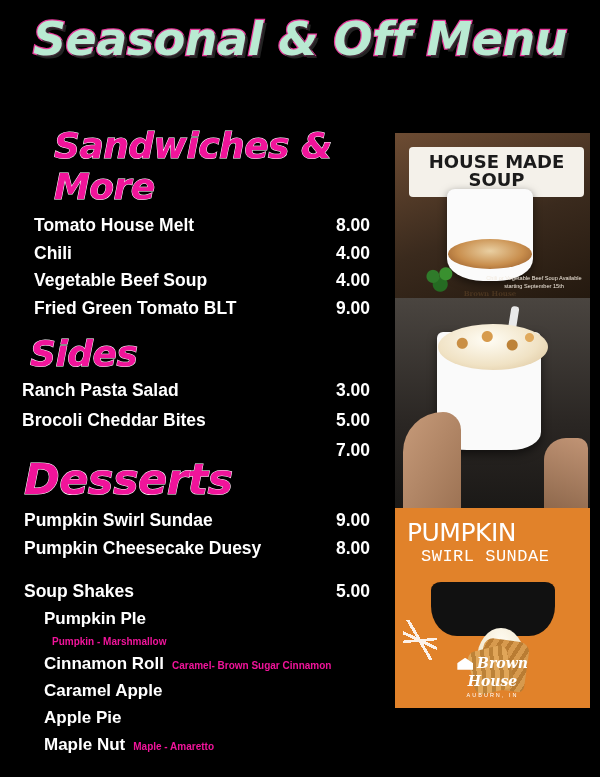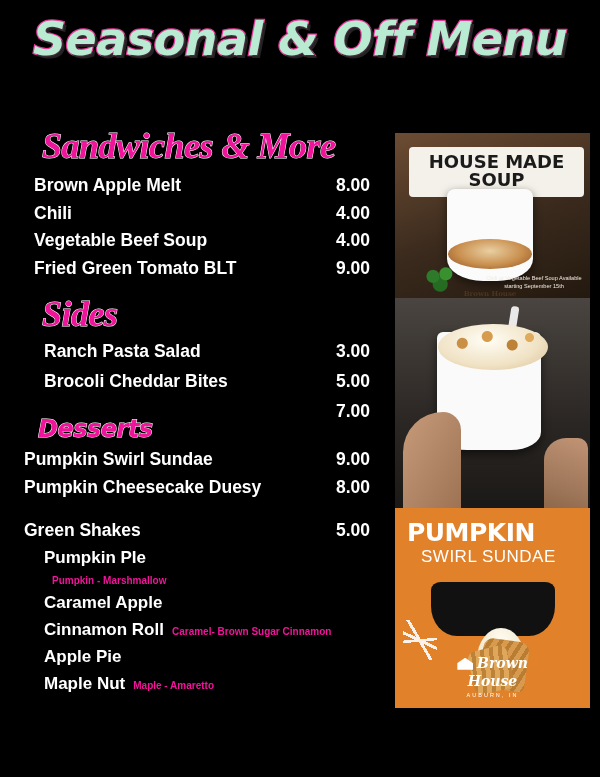--- a/index.html
+++ b/index.html
@@ -39,39 +39,39 @@
   }
   .section-head {
     font-family: "DejaVu Sans", sans-serif;
     font-weight: 800;
     font-style: italic;
     color: #f0149a;
     -webkit-text-stroke: 1px #ffffff;
     paint-order: stroke fill;
     letter-spacing: -0.5px;
   }
-  .sh-sandwiches { font-size: 36px; margin-left: 20px; font-family: Liberation Serif, serif; }
-  .sh-sides { font-size: 36px; margin-left: 20px; font-family: Liberation Serif, serif; }
-  .sh-desserts { font-size: 24px; margin-left: 16px; }
+  .sh-sandwiches { font-size: 36px; margin-left: 32px; }
+  .sh-sides { font-size: 36px; margin-left: 8px; }
+  .sh-desserts { font-size: 43px; margin-left: 2px; }
 
   .item-row {
     display: flex;
     align-items: baseline;
     color: #ffffff;
     font-weight: 700;
     font-size: 17.5px;
   }
   .item-name { flex: 0 0 auto; }
   .item-price { position: absolute; right: 18px; font-weight: 700; }
   .rows { position: relative; }
 
   .list-sandwiches { margin-top: 8px; margin-left: 12px; }
   .list-sandwiches .item-row { margin-bottom: 6.5px; }
 
-  .list-sides { margin-top: 6px; margin-left: 22px; }
+  .list-sides { margin-top: 6px; margin-left: 0; }
   .list-sides .item-row { margin-bottom: 9px; }
 
   .list-desserts { margin-top: 6px; margin-left: 2px; }
   .list-desserts .item-row { margin-bottom: 7px; }
 
   
   .p1 { right: 22px; }
   .p2 { right: 22px; }
   .p3 { right: 22px; }
 
@@ -183,26 +183,26 @@
     position: absolute; right: 2px; bottom: 0; width: 44px; height: 70px;
     background: linear-gradient(200deg,#c19475,#8e684c);
     border-radius: 22px 10px 0 0;
   }
 
   
   .photo-pumpkin { height: 200px; background: #e1822a; margin-top: 0; }
   .pk-title {
     position: absolute; left: 12px; top: 12px;
     font-family: "DejaVu Sans", sans-serif;
-    font-weight: 700; font-size: 25px; color: #ffffff; line-height: 1;
+    font-weight: 400; font-size: 25px; color: #ffffff; line-height: 1;
     letter-spacing: -0.5px;
   }
   .pk-sub {
     position: absolute; left: 26px; top: 39px;
-    font-family: Liberation Sans, sans-serif;
+    font-family: Liberation Mono, monospace;
     font-weight: 500; font-size: 17px; color: #ffffff; letter-spacing: 0.5px;
   }
   .pk-bowl {
     position: absolute; left: 36px; top: 74px; width: 124px; height: 54px;
     background: #111; border-radius: 10px 10px 26px 26px / 8px 8px 30px 30px;
   }
   .pk-swirl {
     position: absolute; left: 46px; top: 46px; width: 48px; height: 52px;
     background: radial-gradient(ellipse at 50% 30%, #fffdf3 0%, #f2e7cf 70%, #e2d3b2 100%);
     border-radius: 50% 50% 44% 44% / 60% 60% 40% 40%;
@@ -255,21 +255,21 @@
 
   <div class="title-block">
     <div class="title-line">Seasonal &amp; Off Menu</div>
   </div>
 
   <div class="left-col">
 
     <div class="section-head sh-sandwiches">Sandwiches &amp; More</div>
     <div class="rows list-sandwiches">
       <div class="item-row">
-        <span class="item-name">Brown Apple Melt</span>
+        <span class="item-name">Tomato House Melt</span>
         <span class="item-price p1">8.00</span>
       </div>
       <div class="item-row">
         <span class="item-name">Chili</span>
         <span class="item-price p1">4.00</span>
       </div>
       <div class="item-row">
         <span class="item-name">Vegetable Beef Soup</span>
         <span class="item-price p1">4.00</span>
       </div>
@@ -300,38 +300,38 @@
         <span class="item-name">Pumpkin Swirl Sundae</span>
         <span class="item-price p3">9.00</span>
       </div>
       <div class="item-row">
         <span class="item-name">Pumpkin Cheesecake Duesy</span>
         <span class="item-price p3">8.00</span>
       </div>
     </div>
 
     <div class="shakes-head">
-      <span>Green Shakes</span>
+      <span>Soup Shakes</span>
       <span class="item-price">5.00</span>
     </div>
 
     <div class="shake-item">
       <span>Pumpkin PIe</span>
       <span class="shake-note"></span>
     </div>
     <div class="shake-item">
       <span class="shake-note">Pumpkin - Marshmallow</span>
     </div>
     <div class="shake-item">
+      <span>Cinnamon Roll</span>
+      <span class="shake-note">Caramel- Brown Sugar Cinnamon</span>
+    </div>
+    <div class="shake-item">
       <span>Caramel Apple</span>
       <span class="shake-note"></span>
-    </div>
-    <div class="shake-item">
-      <span>Cinnamon Roll</span>
-      <span class="shake-note">Caramel- Brown Sugar Cinnamon</span>
     </div>
     <div class="shake-item">
       <span>Apple Pie</span>
       <span class="shake-note"></span>
     </div>
     <div class="shake-item">
       <span>Maple Nut</span>
       <span class="shake-note">Maple - Amaretto</span>
     </div>
   </div>

